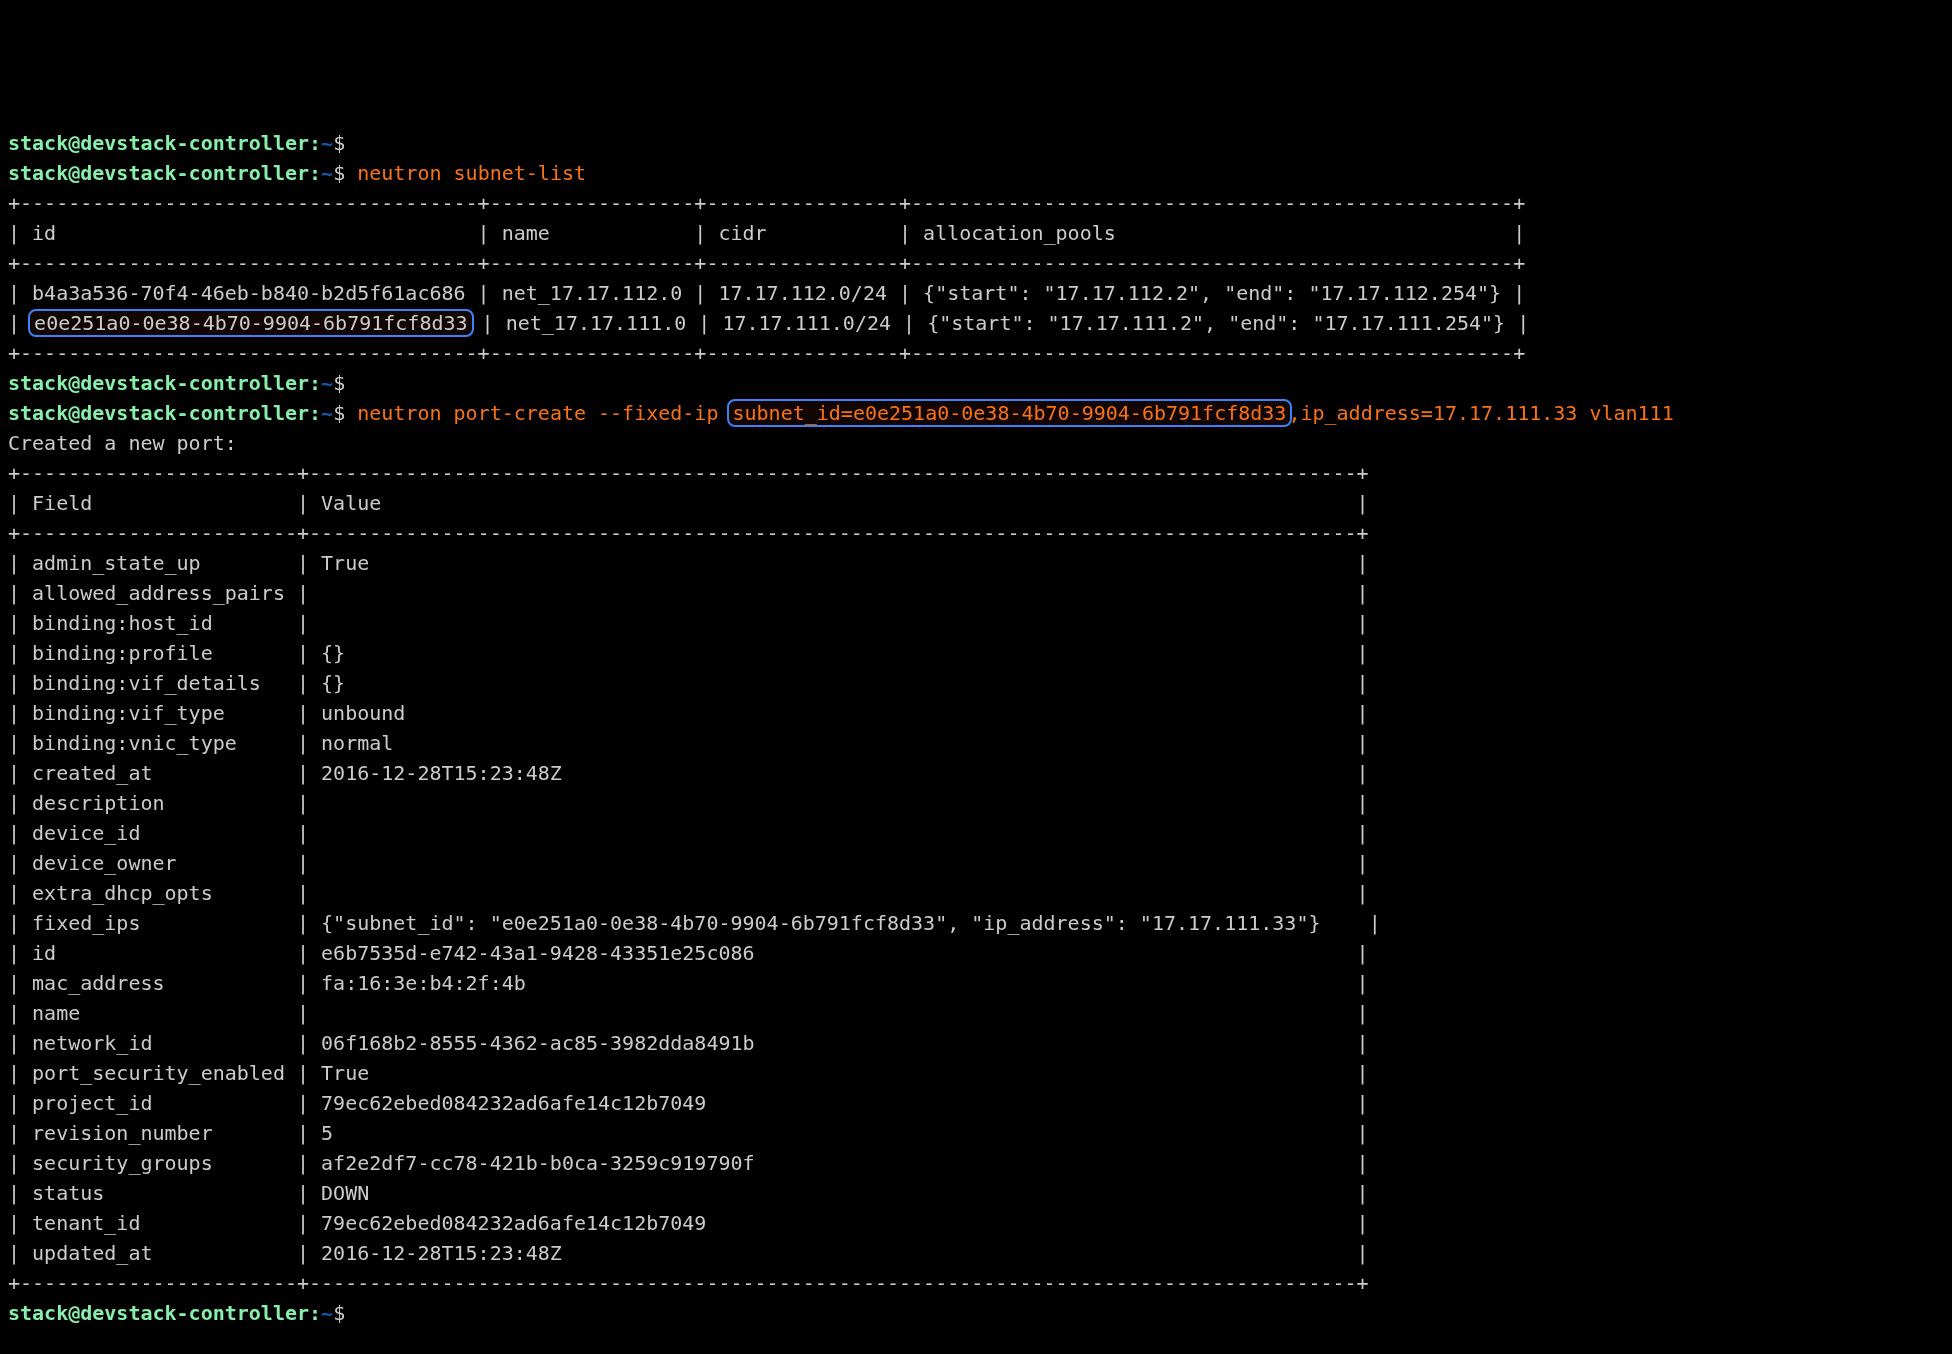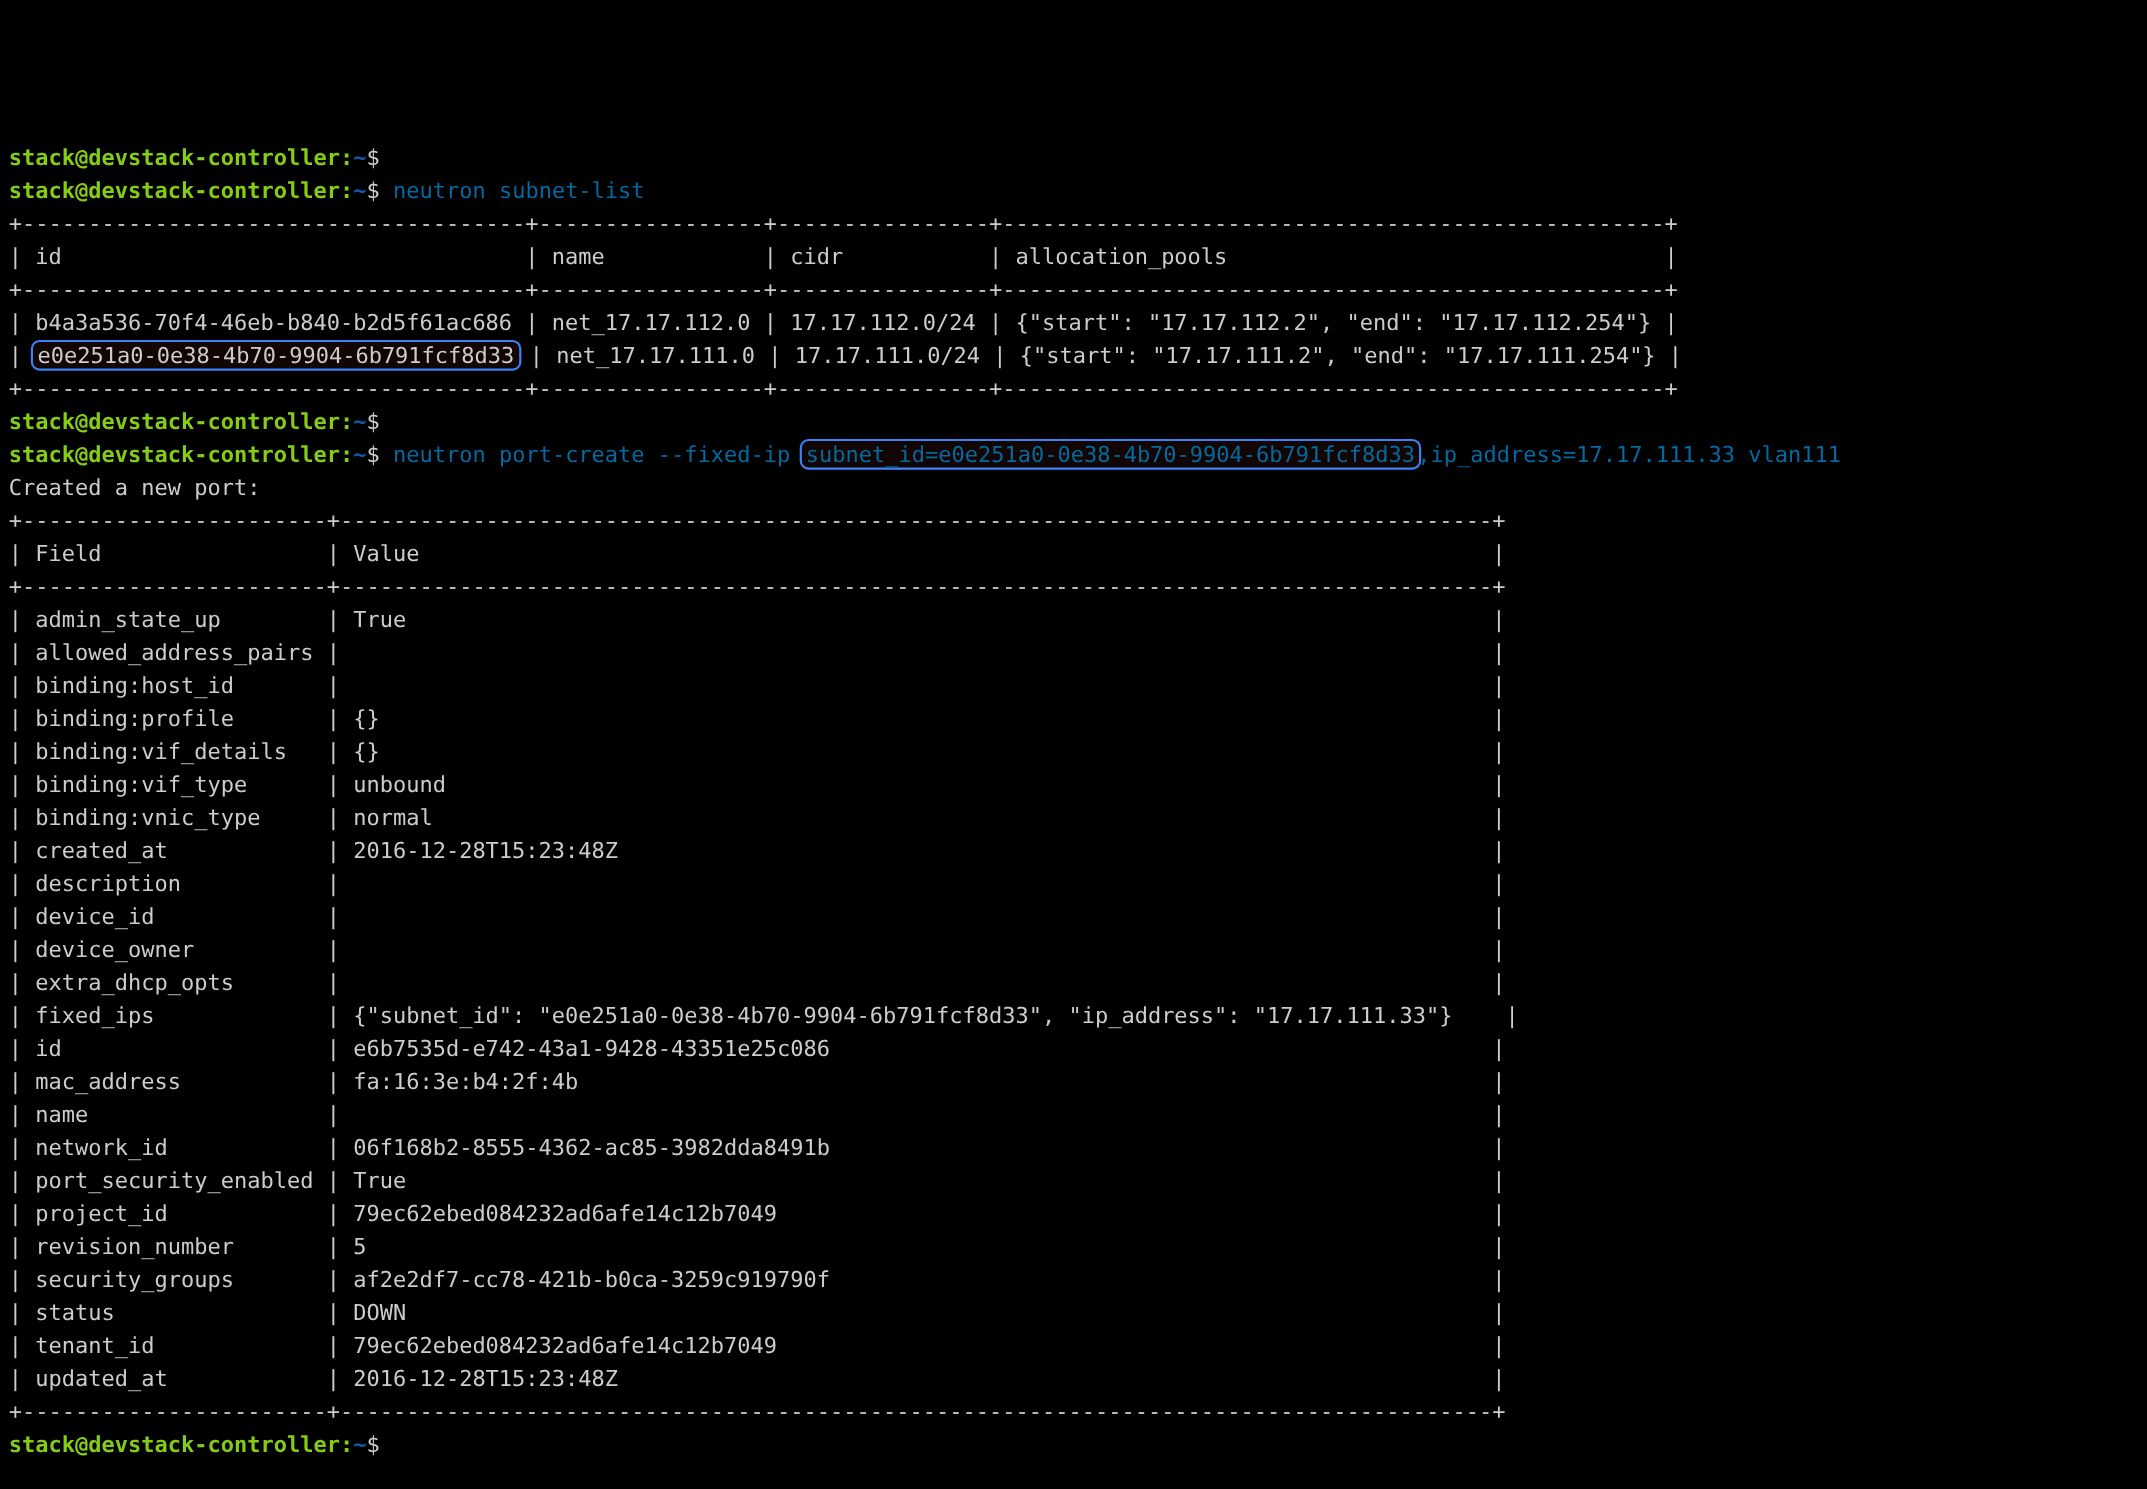--- a/index.html
+++ b/index.html
@@ -6,24 +6,24 @@
       background: #000;
       color: #ccc;
       font-family: 'Menlo', 'Monaco', 'Consolas', monospace;
       font-size: 20px;
       line-height: 1.5;
       margin: 0;
       padding: 8px;
       white-space: pre;
       overflow-x: auto;
     }
-    .prompt-user { color: #84cc16; font-weight: bold; }
+    .prompt-user { color: #86efac; font-weight: bold; }
     .prompt-path { color: #0e5bb0; font-weight: bold; }
     .prompt-dollar { color: #ccc; }
-    .cmd { color: #0369a1; }
+    .cmd { color: #f97316; }
     .output { color: #ccc; }
     .hl {
       border: 2px solid #3b82f6;
       border-radius: 8px;
       padding: 0 4px;
       margin: 0 -4px;
       background: rgba(231,76,60,0.08);
     }
     .line { display: block; }
   </style>

